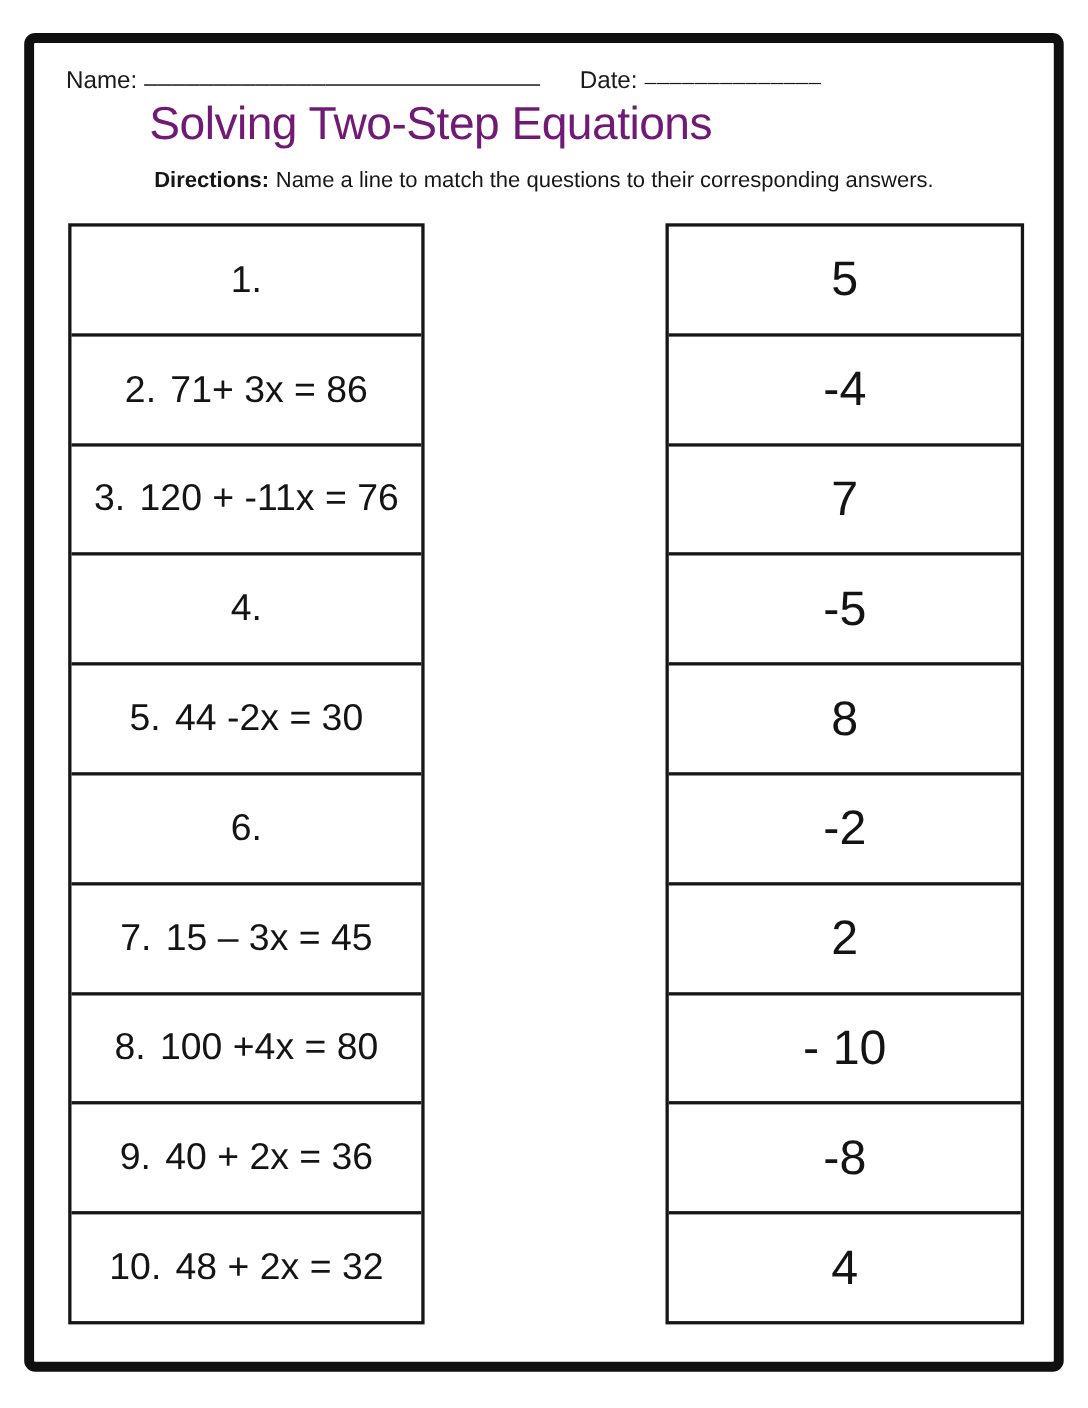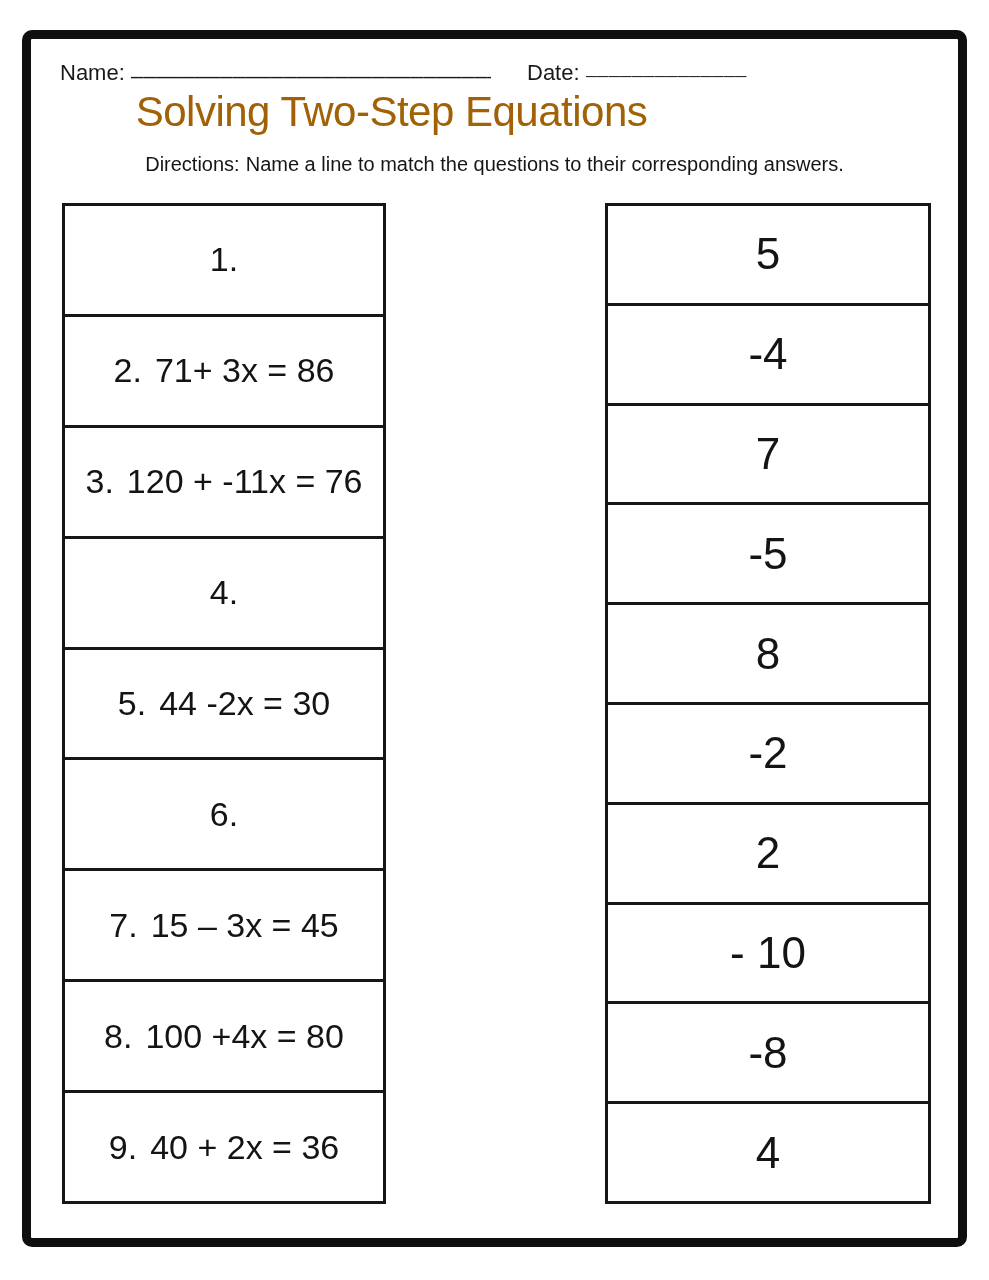--- a/index.html
+++ b/index.html
@@ -46,33 +46,33 @@
   .name-group .blank-line { width: 360px; }
   .date-group .blank-line { width: 172px; font-family: Liberation Serif, serif; }
   .title {
     position: absolute;
     left: 0;
     top: 88px;
     width: 783px;
     text-align: center;
     font-size: 42px;
     letter-spacing: -0.5px;
-    color: #a16207;
+    color: #701a75;
   }
   .directions {
     position: absolute;
     left: 0;
     top: 153px;
     width: 989px;
     text-align: center;
     font-size: 20px;
     color: #161616;
   }
   .dir-label {
-    font-weight: normal;
+    font-weight: bold;
     margin-right: 6px;
   }
   .table {
     position: absolute;
     top: 203px;
     height: 1001px;
     display: flex;
     flex-direction: column;
     border: 3px solid #161616;
     box-sizing: border-box;
@@ -149,20 +149,24 @@
       <span>15 – 3x = 45</span>
     </div>
     <div class="cell q-cell">
       <span>8.</span>
       <span>100 +4x = 80</span>
     </div>
     <div class="cell q-cell">
       <span>9.</span>
       <span>40 + 2x = 36</span>
     </div>
+    <div class="cell q-cell">
+      <span>10.</span>
+      <span>48 + 2x = 32</span>
+    </div>
   </div>
 
   <div class="table answers">
     <div class="cell a-cell">
       <span>5</span>
     </div>
     <div class="cell a-cell">
       <span>-4</span>
     </div>
     <div class="cell a-cell">

